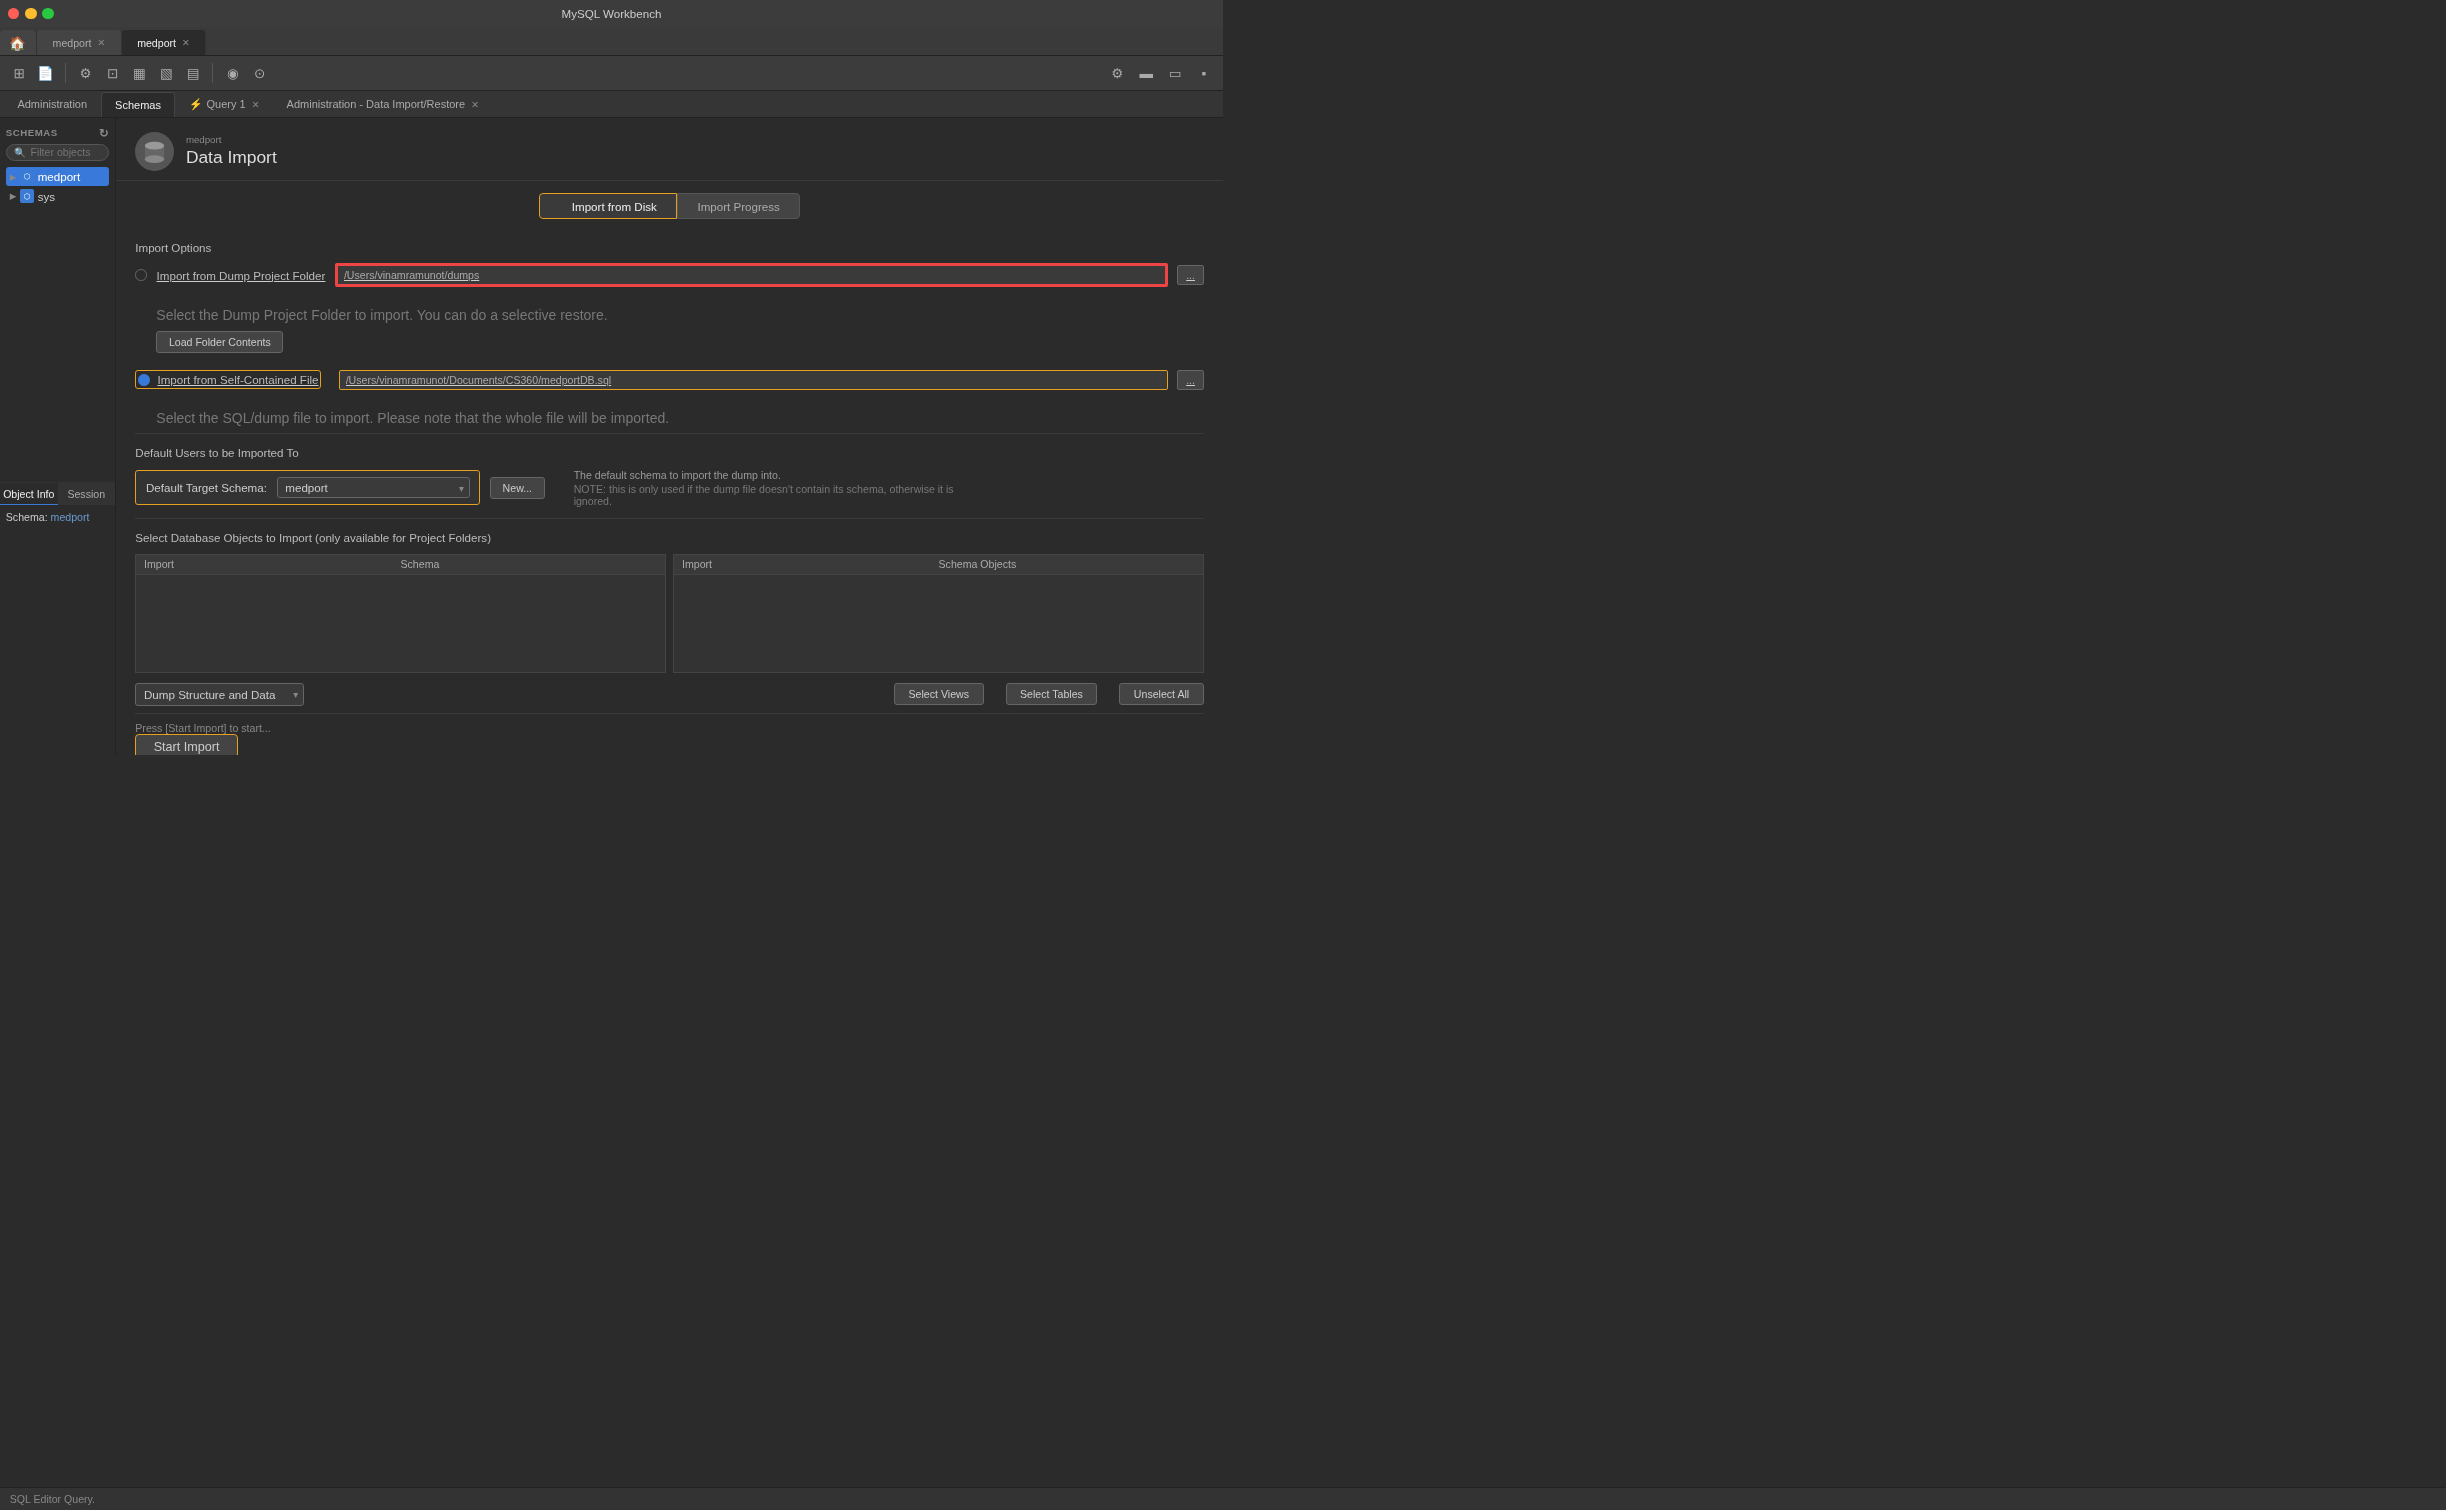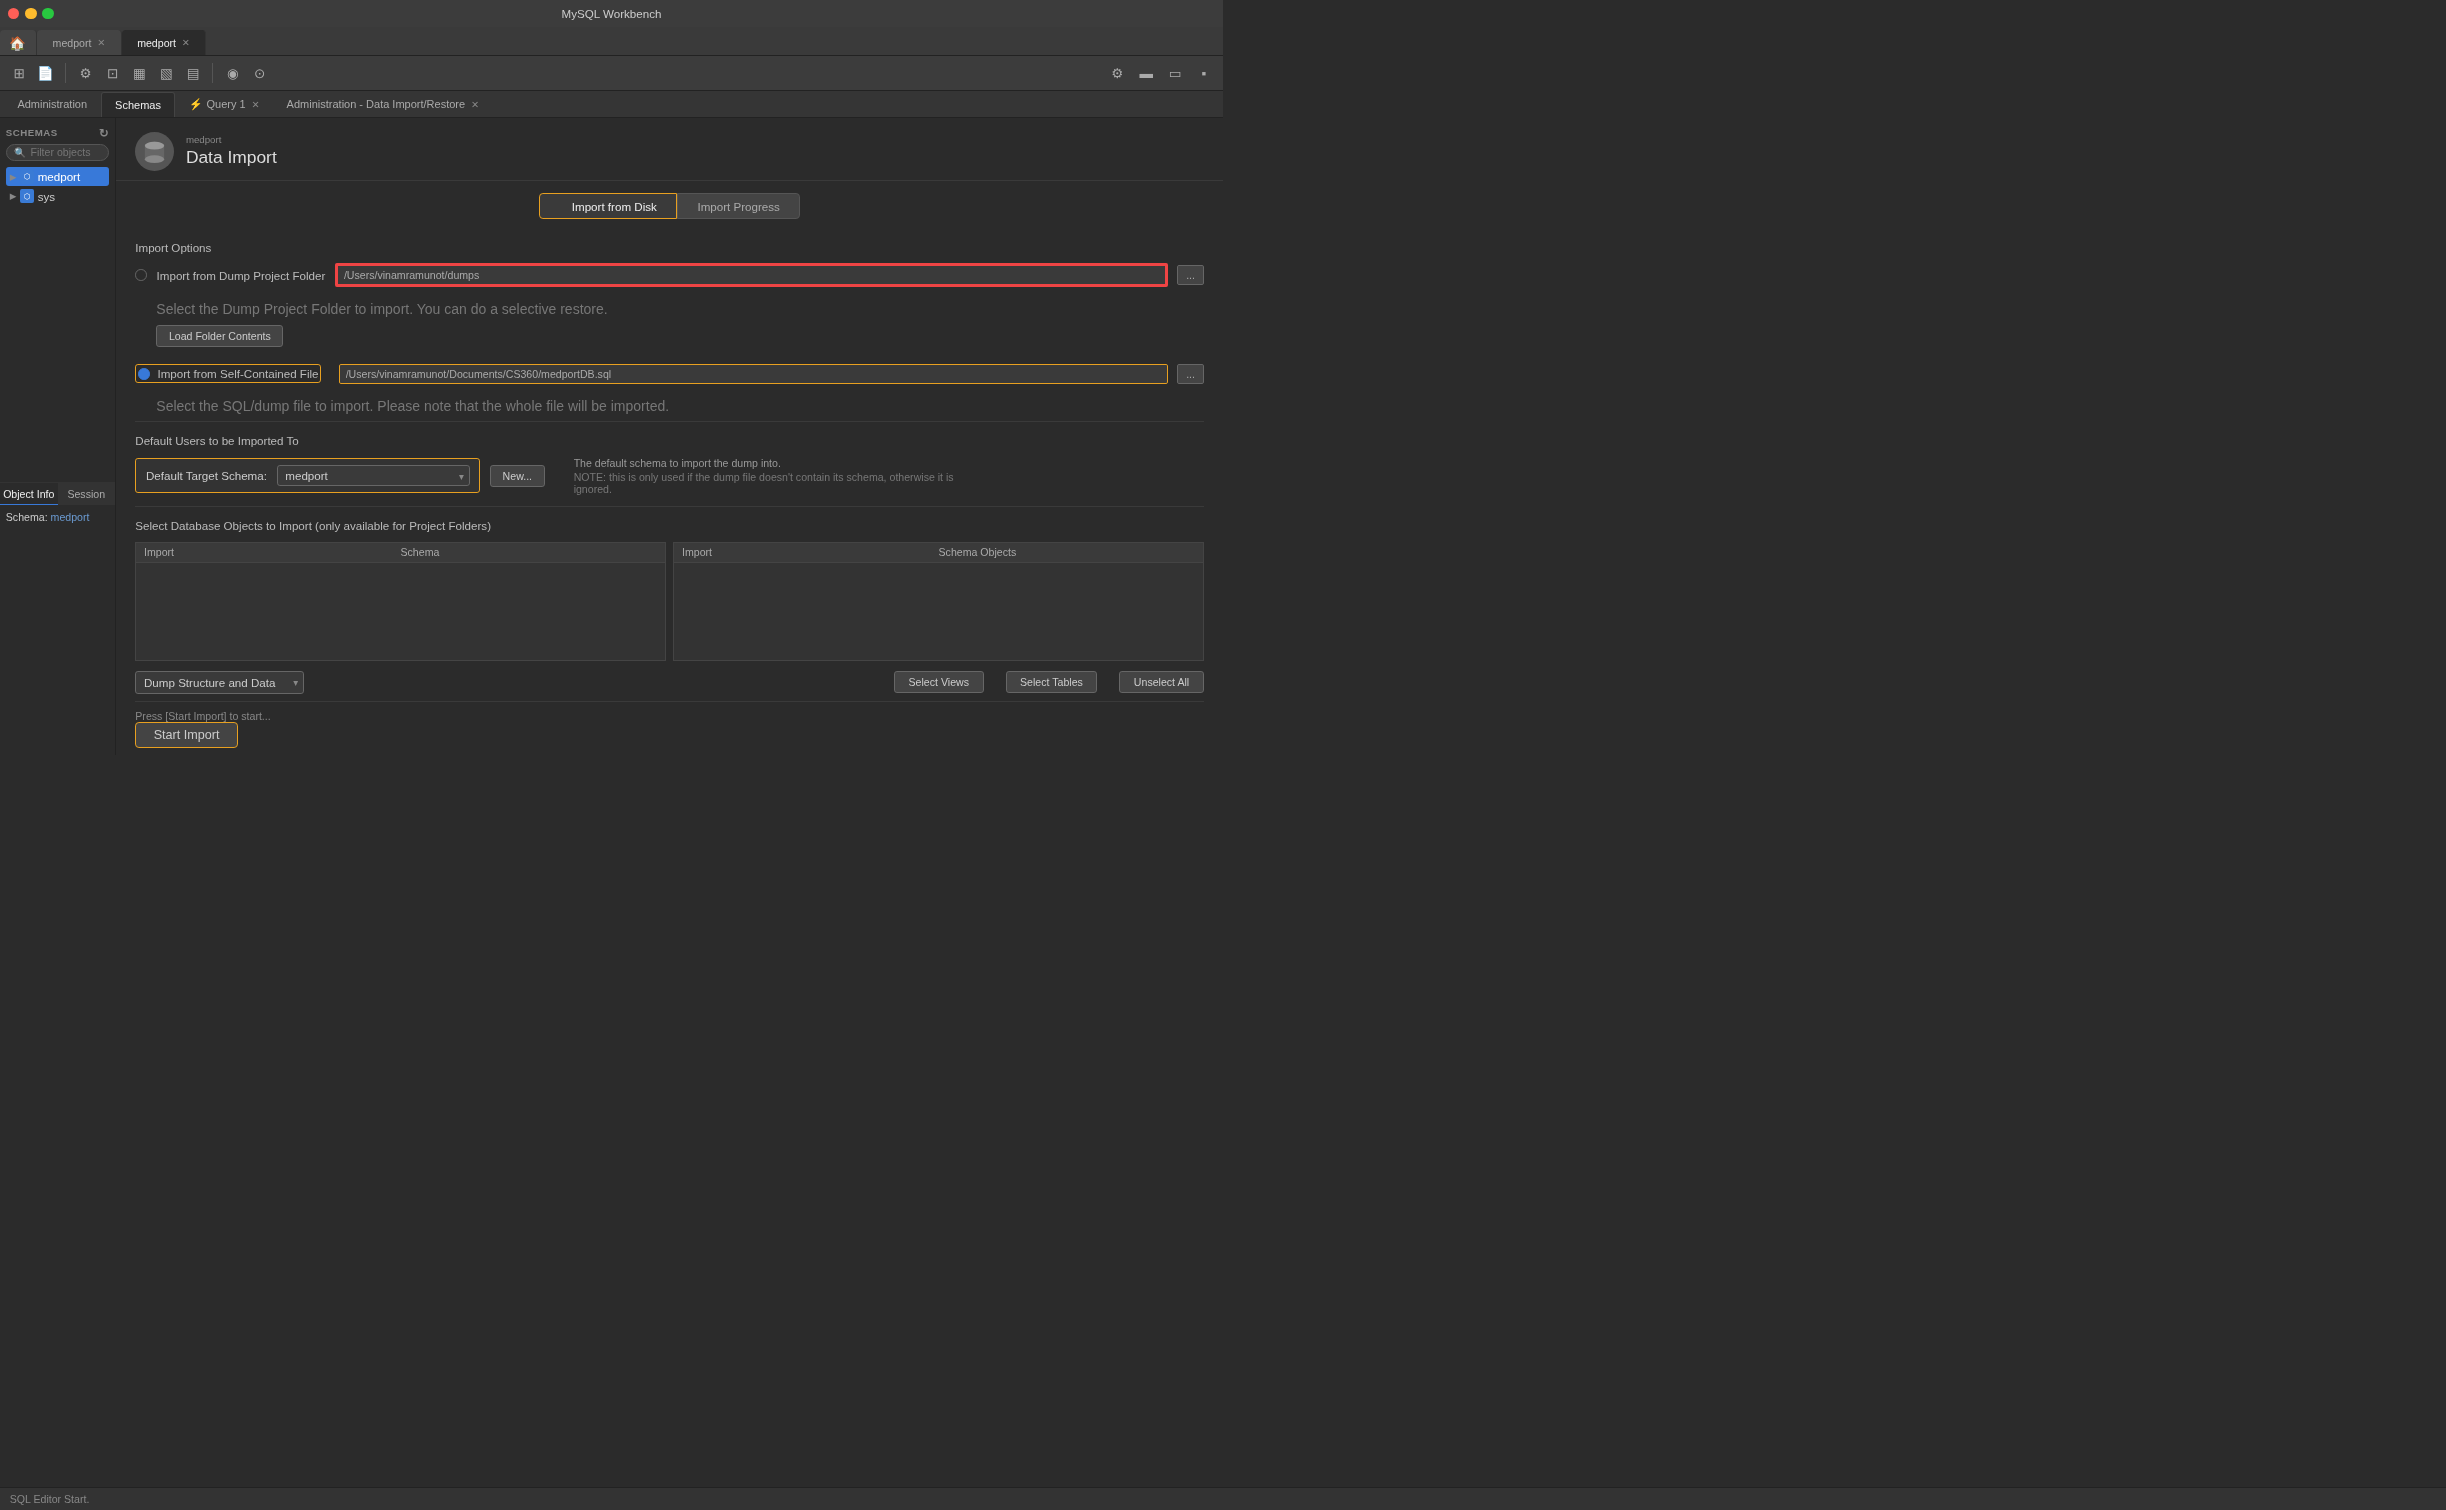--- a/index.html
+++ b/index.html
@@ -322,21 +322,22 @@
       color: #bbb;
       margin-bottom: 9.7px;
       font-weight: 500;
     }
 
     
     .import-option-row {
       display: flex;
       align-items: center;
       gap: 9.7px;
-      margin-bottom: 14px;
+      margin-bottom: 20px;
+      text-decoration: underline;
     }
     .radio-btn {
       width: 11.6px; height: 11.6px;
       border-radius: 50%;
       border: 1.9px solid #666;
       background: transparent;
       cursor: pointer;
       flex-shrink: 0;
     }
     .radio-btn.checked {
@@ -772,15 +773,15 @@
       <div style="display:flex; align-items:flex-start; justify-content:space-between; margin-top:7.7px;flex-direction:column;">
         <span class="press-hint">Press [Start Import] to start...</span>
         <button class="start-import-btn">Start Import</button>
       </div>
 
     </div>
   </div>
 </div>
 
 <div class="footer-bar">
-  <span>SQL Editor Start.</span>
+  <span>SQL Editor Query.</span>
 </div>
 
 
 </body></html>

